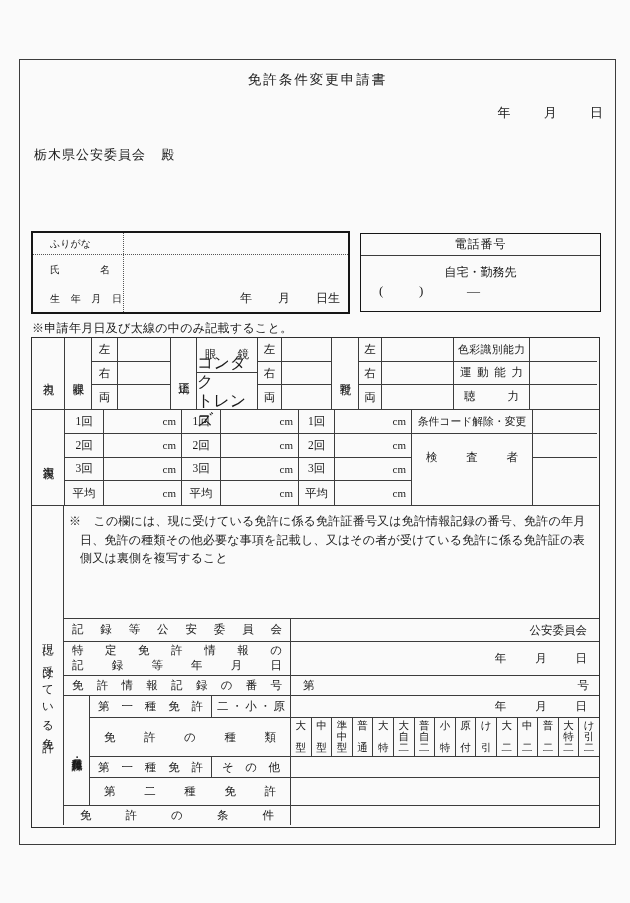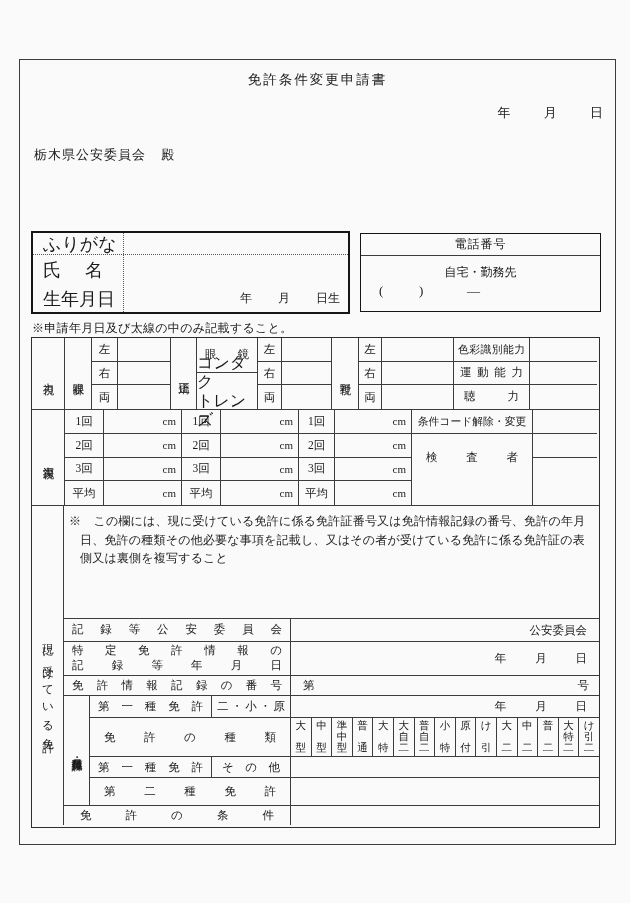--- a/index.html
+++ b/index.html
@@ -17,21 +17,21 @@
         display:flex;align-items:center;font-size:12px;}
   .reception-box span{padding-left:7px;}
 
   
   .applicant-box{left:11px;top:171px;width:315px;height:79px;border:2.4px solid #161616;}
   .app-vdot{position:absolute;left:90px;top:0;bottom:0;border-left:1.3px dotted #555;}
   .app-row{position:relative;display:flex;align-items:center;}
   .app-row1{height:21px;border-bottom:1.3px dotted #555;}
   .app-row2{height:29px;}
   .app-row3{height:29px;}
-  .app-label{padding-left:10px;font-size:18px;white-space:nowrap;}
+  .app-label{padding-left:17px;font-size:10px;white-space:nowrap;}
   .jlabel{display:inline-block;text-align:justify;text-align-last:justify;}
   .app-birth-val{flex:1;text-align:right;padding-right:8px;font-size:12px;}
   .app-birth-val .gap{margin-left:23px;}
 
   
   .phone-box{left:340px;top:173px;width:239px;height:77px;border:1.9px solid #161616;}
   .phone-head{height:21px;border-bottom:1px solid #3c3c3c;display:flex;align-items:center;
         justify-content:center;font-size:12px;letter-spacing:1px;}
   .phone-loc{margin-top:8px;text-align:center;font-size:12px;}
   .phone-num{position:relative;height:24px;font-size:13px;}

